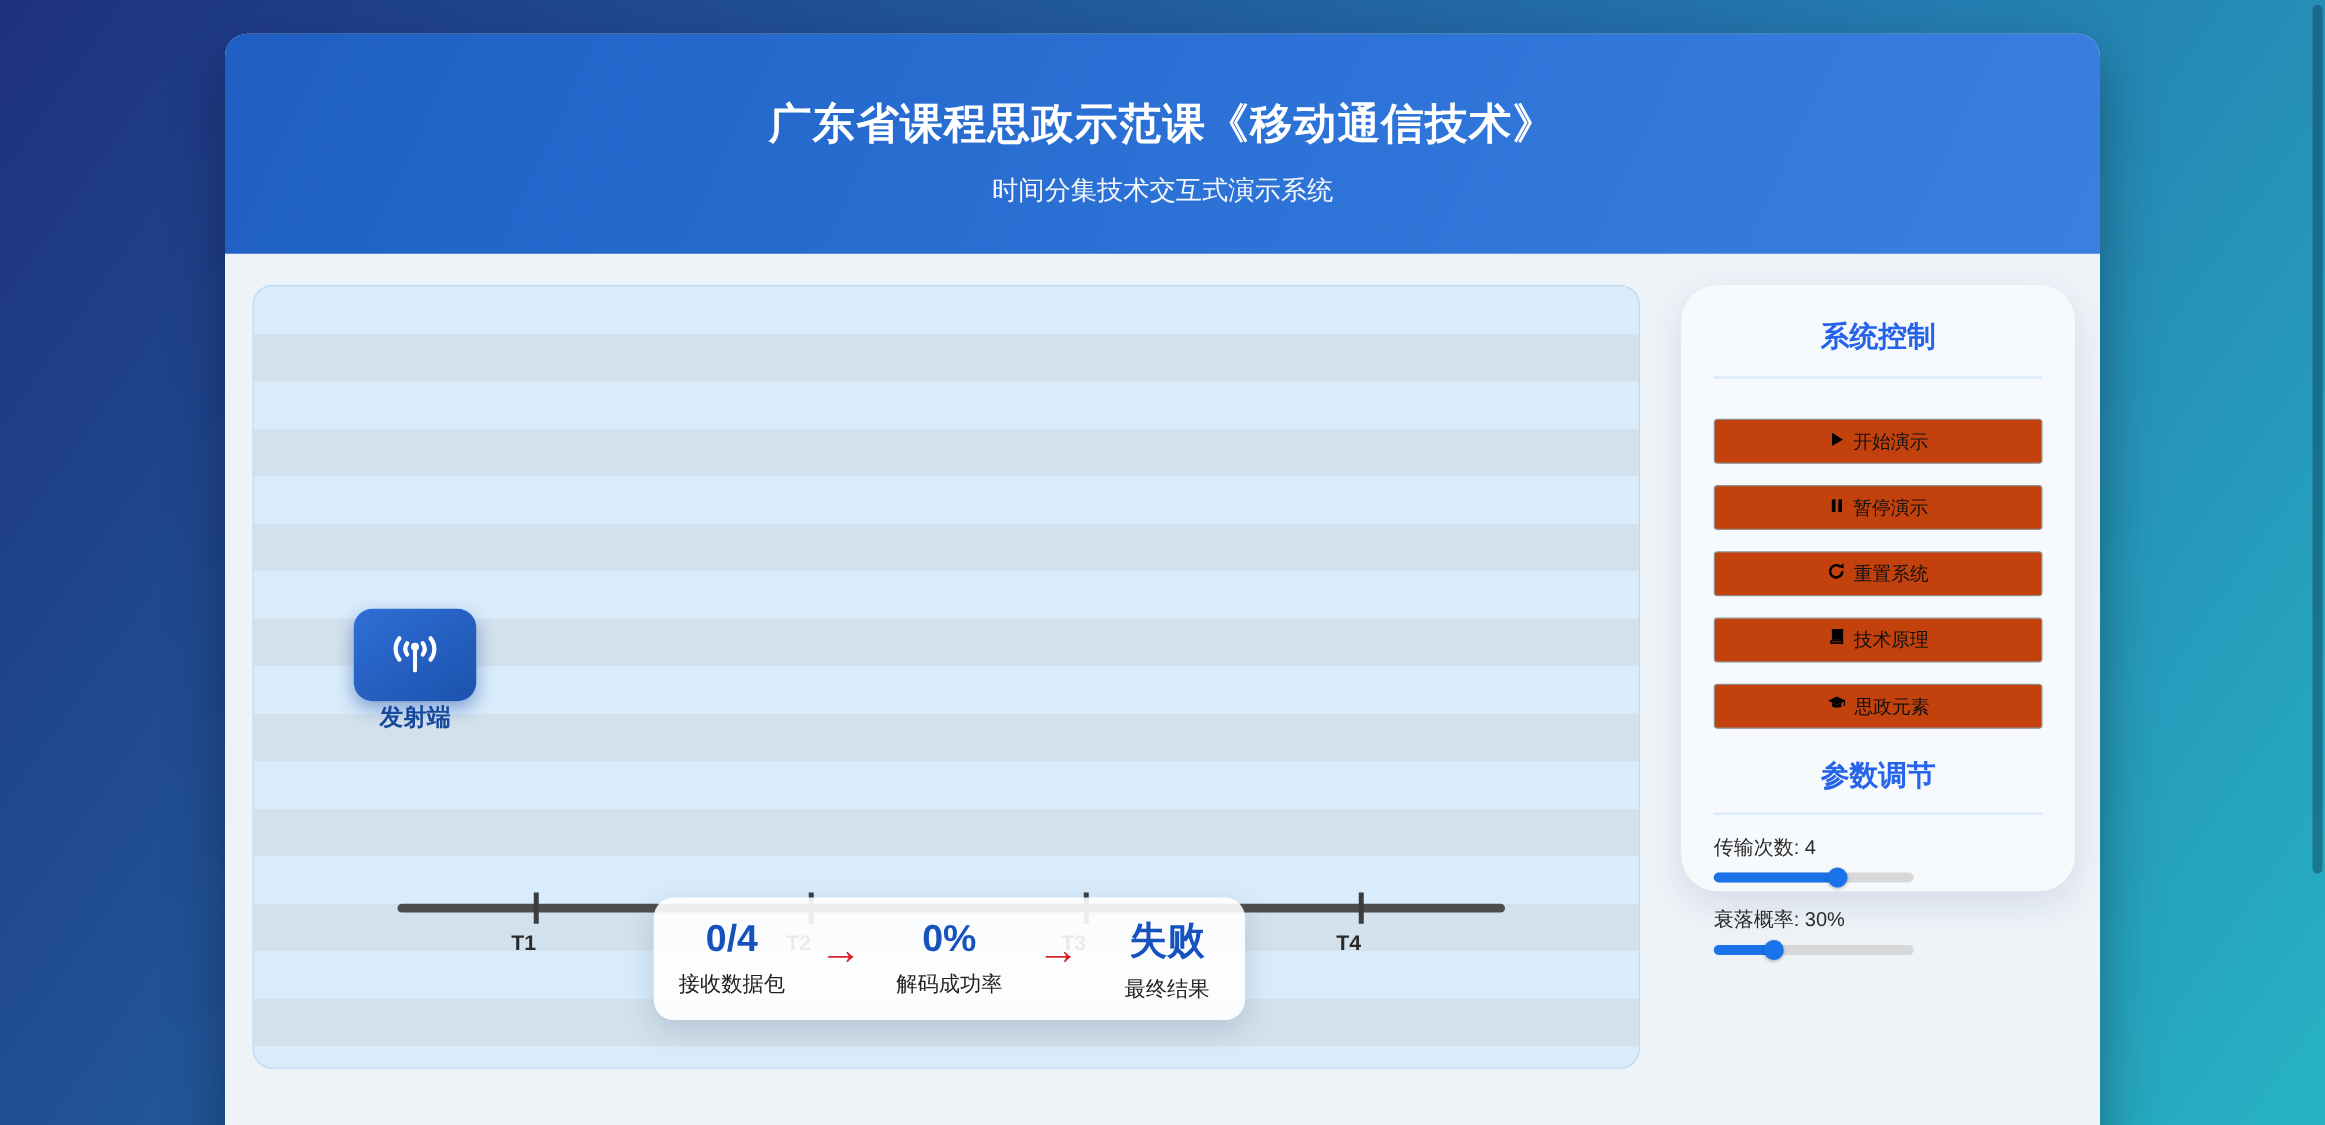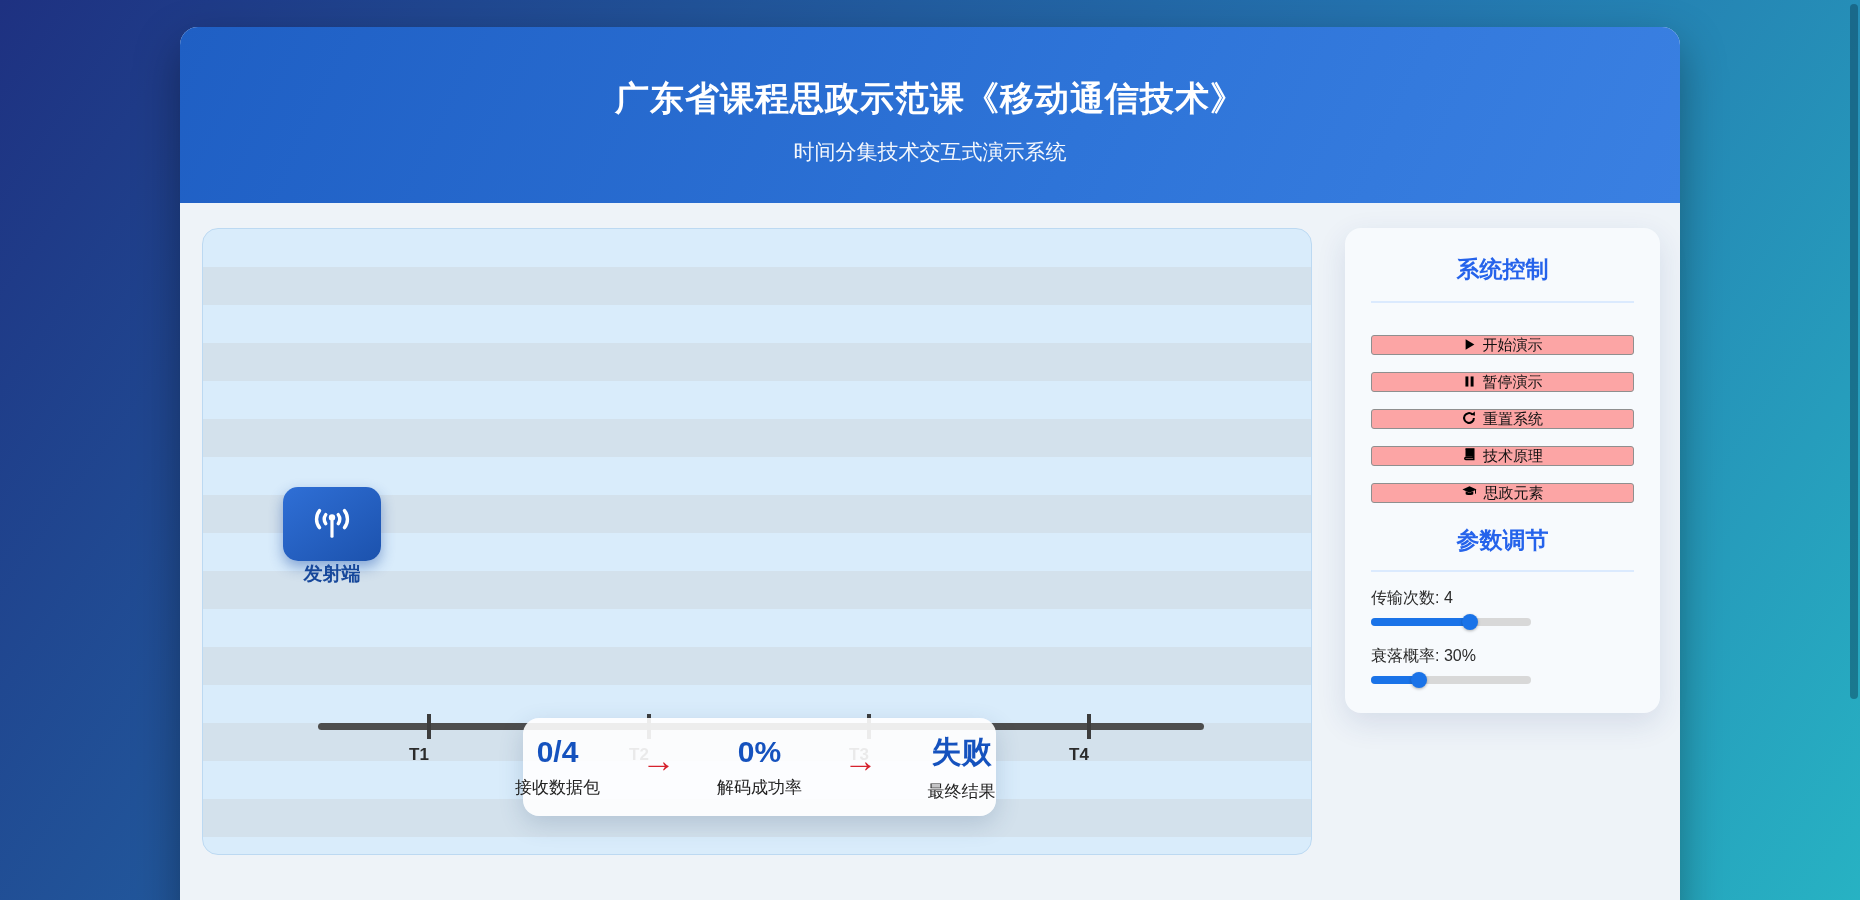--- a/index.html
+++ b/index.html
@@ -61,38 +61,38 @@
   .tick{position:absolute;top:485px;width:4px;height:25px;background:#3c3c3c;z-index:1;}
   .tick-label{
     position:absolute;top:516px;width:44px;margin-left:-20px;text-align:left;
     font-size:17px;font-weight:bold;color:#2b2b2b;z-index:1;
   }
   
   .stats-panel{
     position:absolute;left:320px;top:489px;width:473px;height:98px;
     background:rgba(255,255,255,.9);border-radius:16px;z-index:2;
     box-shadow:0 8px 24px rgba(50,80,120,.2);
-    display:flex;align-items:center;justify-content:center;gap:36px;
+    display:flex;align-items:center;justify-content:center;gap:22px;
   }
   .stat{text-align:center;min-width:96px;}
   .stat-value{font-size:30px;font-weight:800;color:#1552be;}
   .stat-label{font-size:17px;color:#222;margin-top:7px;text-align:center;}
   .stat-arrow{font-size:34px;font-weight:bold;color:#d6232e;margin-top:-14px;}
   
   .sidebar{
-    width:315px;height:485px;background:#f7fafd;border-radius:16px;
+    width:315px;height:485px;background:#f7fafd;border-radius:29px;
     box-shadow:0 10px 30px rgba(30,60,120,.12);
     padding:26px 26px 0;box-sizing:border-box;
   }
   .side-title{text-align:center;color:#2563eb;font-size:23px;font-weight:bold;}
   .divider{height:2px;background:#dbeafe;margin:16px 0 32px;}
   .divider.d2{margin:14px 0 16px;}
   .ctl-btn{
-    width:100%;height:20px;margin-bottom:17px;
-    background:#fca5a5;border:1px solid #8f8f8f;border-radius:3px;
+    width:100%;height:36px;margin-bottom:17px;
+    background:#c2410c;border:1px solid #8f8f8f;border-radius:3px;
     font-size:15px;color:#111;cursor:pointer;
     display:flex;align-items:center;justify-content:center;gap:7px;
     font-family:inherit;padding:0;
   }
   .ctl-btn svg{flex:0 0 auto;}
   .params-title{margin-top:22px;}
   .param-label{font-size:16px;color:#2b2b2b;margin-bottom:9px;}
   .slider{width:160px;height:8px;border-radius:4px;background:#d8d8d8;position:relative;margin:0 0 20px;}
   .slider .fill{height:100%;border-radius:4px;background:#1a73e8;}
   .slider .thumb{

